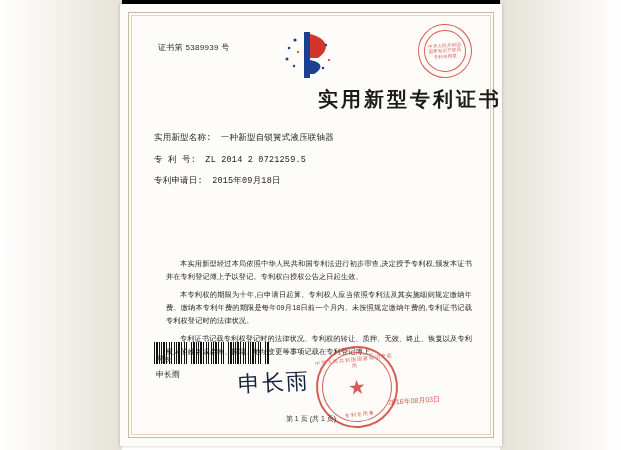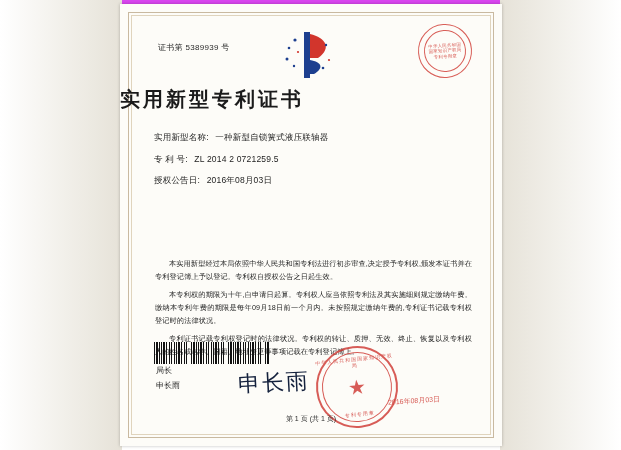--- a/index.html
+++ b/index.html
@@ -12,21 +12,21 @@
     height: 450px;
     overflow: hidden;
     font-family: "Liberation Sans", sans-serif;
   }
 
   
   #page {
     position: relative;
     width: 621px;
     height: 343px;
-    background: #d946ef;
+    background: #000000;
   }
   .paper {
     position: absolute;
     left: 120px;
     top: 4px;
     width: 382px;
     height: 442px;
     background: #fdfcf8;
     box-shadow: 0 0 3px rgba(0,0,0,0.25);
   }
@@ -110,41 +110,42 @@
     letter-spacing: .2px;
     padding: 2px;
     box-sizing: border-box;
   }
 
   .doc-title {
     position: absolute;
     left: 0;
     right: 0;
     top: 82px;
-    text-align: left;
+    text-align: right;
     font-family: "DejaVu Serif", "Liberation Serif", serif;
     font-size: 20px;
     font-weight: bold;
     letter-spacing: 3px;
     color: #1b1b1b;
   }
 
   
   .fields {
     position: absolute;
     left: 34px;
     top: 128px;
     right: 30px;
   }
   .field-row {
     font-size: 8.5px;
     color: #1d1d1d;
     margin-bottom: 9.5px;
     white-space: nowrap;
     letter-spacing: .2px;
+    font-family: Liberation Mono, monospace;
   }
   .field-label {
     display: inline-block;
     color: #1d1d1d;
   }
   .field-value {
     display: inline-block;
     margin-left: 4px;
     color: #1d1d1d;
   }
@@ -155,21 +156,21 @@
     left: 34px;
     right: 30px;
     top: 253px;
     font-size: 7.2px;
     line-height: 1.85;
     color: #242424;
     text-align: justify;
     letter-spacing: .1px;
   }
   .body-text p {
-    margin: 0 0 4px 1px;
+    margin: 0 0 4px 12px;
     text-indent: 14px;
   }
 
   
   .barcode {
     position: absolute;
     left: 34px;
     top: 338px;
     width: 116px;
     height: 22px;
@@ -181,21 +182,21 @@
       transparent 3.5px, transparent 5px,
       #111 5px, #111 5.7px,
       transparent 5.7px, transparent 7.4px
     );
   }
 
   
   .sign-block {
     position: absolute;
     left: 36px;
-    top: 359px;
+    top: 348px;
     font-size: 8px;
     line-height: 15px;
     color: #1d1d1d;
   }
   .signature {
     position: absolute;
     left: 118px;
     top: 364px;
     font-family: "DejaVu Serif", "Liberation Serif", serif;
     font-size: 22px;
@@ -303,22 +304,22 @@
     <div class="fields">
       <div class="field-row">
         <span class="field-label">实用新型名称:</span>
         <span class="field-value">一种新型自锁簧式液压联轴器</span>
       </div>
       <div class="field-row">
         <span class="field-label">专 利 号:</span>
         <span class="field-value">ZL 2014 2 0721259.5</span>
       </div>
       <div class="field-row">
-        <span class="field-label">授权公告日:</span>
-        <span class="field-value">2016年08月03日</span>
+        <span class="field-label">专利申请日:</span>
+        <span class="field-value">2015年09月18日</span>
       </div>
     </div>
 
     <div class="body-text">
       <p>本实用新型经过本局依照中华人民共和国专利法进行初步审查,决定授予专利权,颁发本证书并在专利登记簿上予以登记。专利权自授权公告之日起生效。</p>
       <p>本专利权的期限为十年,自申请日起算。专利权人应当依照专利法及其实施细则规定缴纳年费。缴纳本专利年费的期限是每年09月18日前一个月内。未按照规定缴纳年费的,专利证书记载专利权登记时的法律状况。</p>
       <p>专利证书记载专利权登记时的法律状况。专利权的转让、质押、无效、终止、恢复以及专利权人的姓名或名称、国籍、地址变更等事项记载在专利登记簿上。</p>
     </div>
 
     <div class="barcode"></div>

